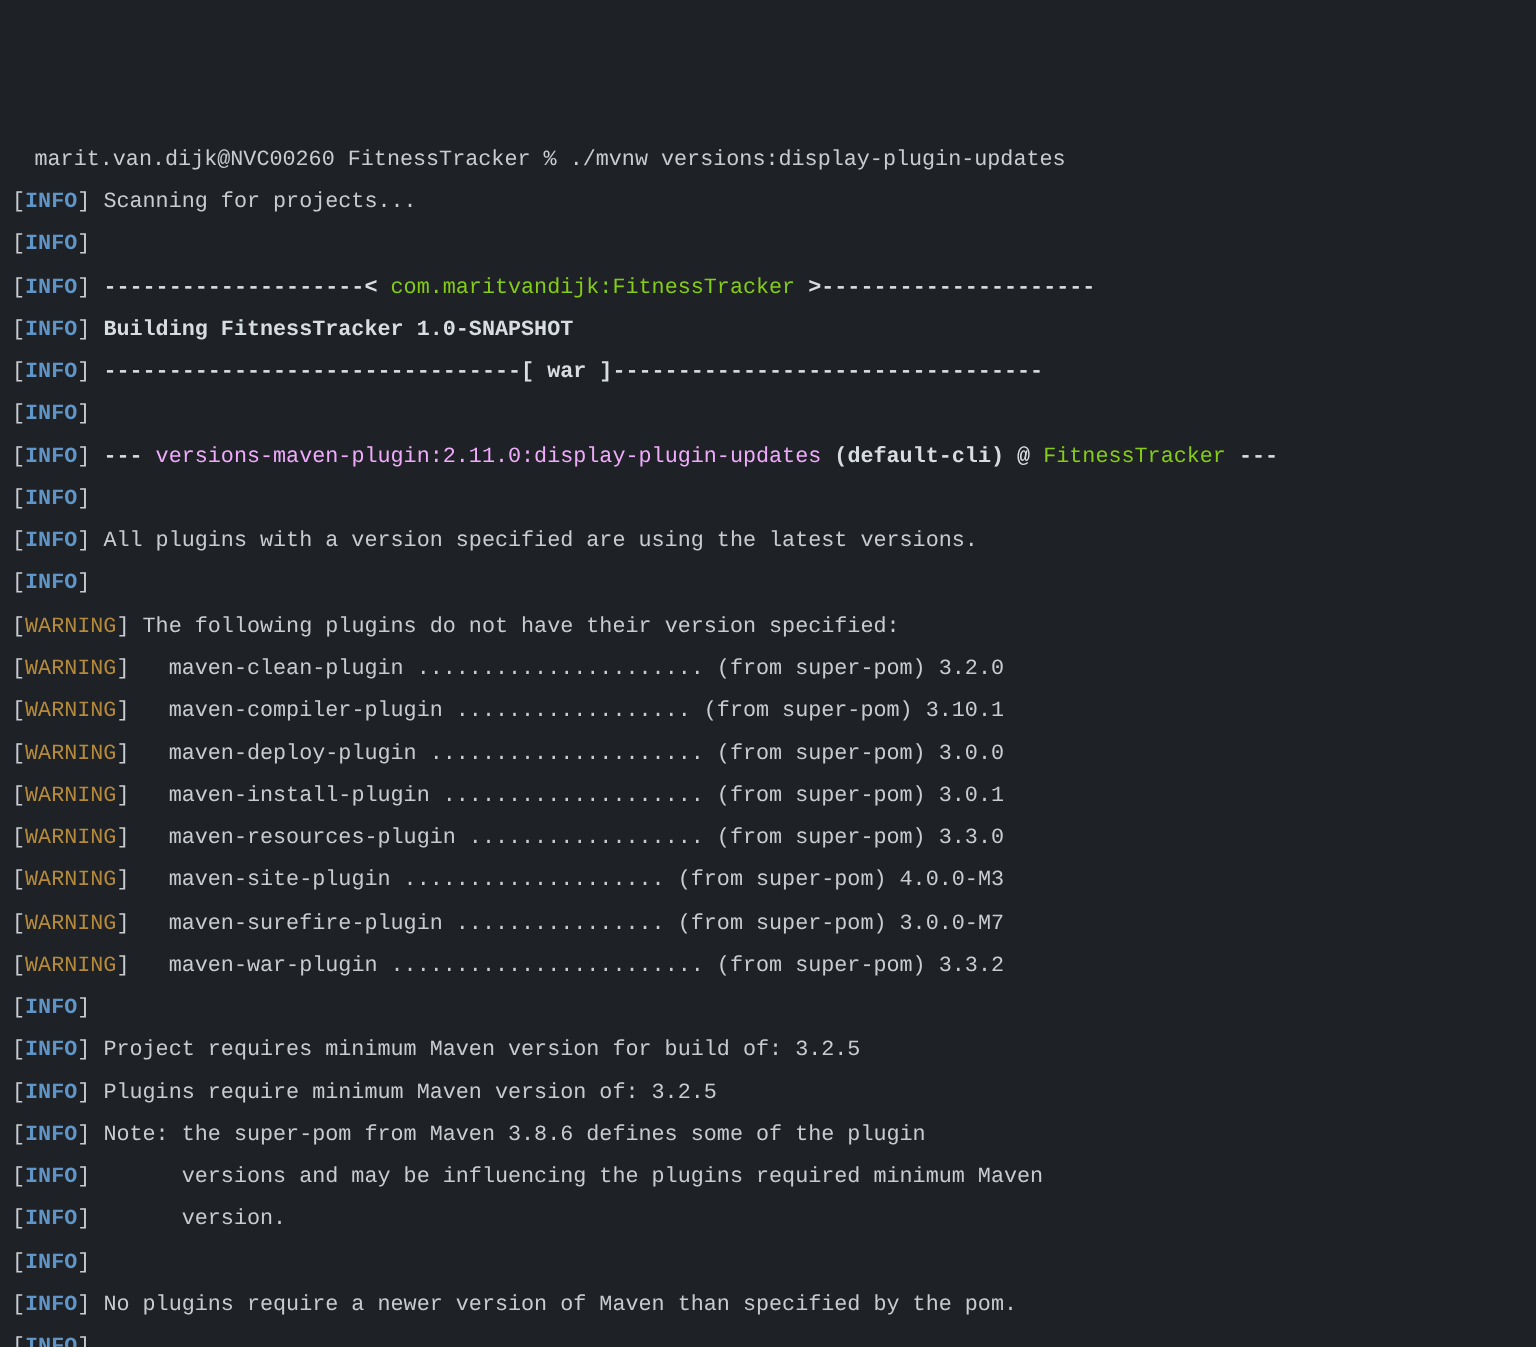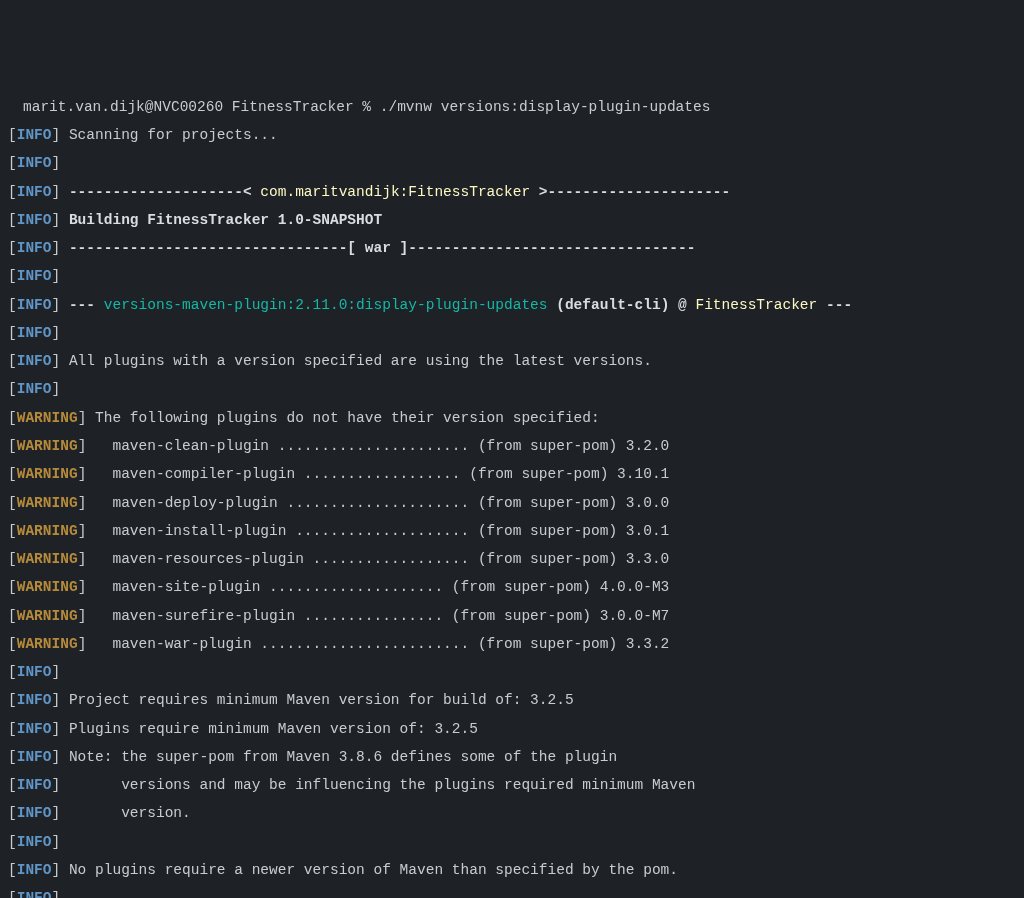--- a/index.html
+++ b/index.html
@@ -10,23 +10,23 @@
       font-family: "SF Mono", "Menlo", "Monaco", "Courier New", monospace;
       font-size: 14.5px;
       line-height: 1.95;
       width: 1024px;
       box-sizing: border-box;
       white-space: pre;
       overflow: hidden;
     }
     .bracket { color: #c8ccd0; }
     .info    { color: #6095c7; font-weight: bold; }
-    .warn    { color: #b58a3a; font-weight: bold; }
-    .cyan    { color: #fef9c3; }
-    .green   { color: #14b8a6; }
+    .warn    { color: #b58a3a; font-weight: normal; }
+    .cyan    { color: #84cc16; }
+    .green   { color: #f0abfc; }
     .bold    { color: #d8dde2; font-weight: bold; }
     .prompt  { color: #c8ccd0; padding-left: 15px; }
   </style>
 </head>
 <body>
 
 
 <div id="out"><div class="line"><span class="prompt">marit.van.dijk@NVC00260 FitnessTracker % </span><span>./mvnw versions:display-plugin-updates</span></div><div class="line"><span class="bracket">[</span><span class="info">INFO</span><span class="bracket">]</span> Scanning for projects...</div><div class="line"><span class="bracket">[</span><span class="info">INFO</span><span class="bracket">]</span></div><div class="line"><span class="bracket">[</span><span class="info">INFO</span><span class="bracket">]</span><span class="bold"> --------------------&lt; </span><span class="cyan">com.maritvandijk:FitnessTracker</span><span class="bold"> &gt;---------------------</span></div><div class="line"><span class="bracket">[</span><span class="info">INFO</span><span class="bracket">]</span> <span class="bold">Building FitnessTracker 1.0-SNAPSHOT</span></div><div class="line"><span class="bracket">[</span><span class="info">INFO</span><span class="bracket">]</span><span class="bold"> --------------------------------[ war ]---------------------------------</span></div><div class="line"><span class="bracket">[</span><span class="info">INFO</span><span class="bracket">]</span></div><div class="line"><span class="bracket">[</span><span class="info">INFO</span><span class="bracket">]</span><span class="bold"> --- </span><span class="green">versions-maven-plugin:2.11.0:display-plugin-updates</span><span class="bold"> (default-cli)</span><span class="bold"> @ </span><span class="cyan">FitnessTracker</span><span class="bold"> ---</span></div><div class="line"><span class="bracket">[</span><span class="info">INFO</span><span class="bracket">]</span></div><div class="line"><span class="bracket">[</span><span class="info">INFO</span><span class="bracket">]</span> All plugins with a version specified are using the latest versions.</div><div class="line"><span class="bracket">[</span><span class="info">INFO</span><span class="bracket">]</span></div><div class="line"><span class="bracket">[</span><span class="warn">WARNING</span><span class="bracket">]</span> The following plugins do not have their version specified:</div><div class="line"><span class="bracket">[</span><span class="warn">WARNING</span><span class="bracket">]</span>   maven-clean-plugin ...................... (from super-pom) 3.2.0</div><div class="line"><span class="bracket">[</span><span class="warn">WARNING</span><span class="bracket">]</span>   maven-compiler-plugin .................. (from super-pom) 3.10.1</div><div class="line"><span class="bracket">[</span><span class="warn">WARNING</span><span class="bracket">]</span>   maven-deploy-plugin ..................... (from super-pom) 3.0.0</div><div class="line"><span class="bracket">[</span><span class="warn">WARNING</span><span class="bracket">]</span>   maven-install-plugin .................... (from super-pom) 3.0.1</div><div class="line"><span class="bracket">[</span><span class="warn">WARNING</span><span class="bracket">]</span>   maven-resources-plugin .................. (from super-pom) 3.3.0</div><div class="line"><span class="bracket">[</span><span class="warn">WARNING</span><span class="bracket">]</span>   maven-site-plugin .................... (from super-pom) 4.0.0-M3</div><div class="line"><span class="bracket">[</span><span class="warn">WARNING</span><span class="bracket">]</span>   maven-surefire-plugin ................ (from super-pom) 3.0.0-M7</div><div class="line"><span class="bracket">[</span><span class="warn">WARNING</span><span class="bracket">]</span>   maven-war-plugin ........................ (from super-pom) 3.3.2</div><div class="line"><span class="bracket">[</span><span class="info">INFO</span><span class="bracket">]</span></div><div class="line"><span class="bracket">[</span><span class="info">INFO</span><span class="bracket">]</span> Project requires minimum Maven version for build of: 3.2.5</div><div class="line"><span class="bracket">[</span><span class="info">INFO</span><span class="bracket">]</span> Plugins require minimum Maven version of: 3.2.5</div><div class="line"><span class="bracket">[</span><span class="info">INFO</span><span class="bracket">]</span> Note: the super-pom from Maven 3.8.6 defines some of the plugin</div><div class="line"><span class="bracket">[</span><span class="info">INFO</span><span class="bracket">]</span>       versions and may be influencing the plugins required minimum Maven</div><div class="line"><span class="bracket">[</span><span class="info">INFO</span><span class="bracket">]</span>       version.</div><div class="line"><span class="bracket">[</span><span class="info">INFO</span><span class="bracket">]</span></div><div class="line"><span class="bracket">[</span><span class="info">INFO</span><span class="bracket">]</span> No plugins require a newer version of Maven than specified by the pom.</div><div class="line"><span class="bracket">[</span><span class="info">INFO</span><span class="bracket">]</span></div></div>
 
 

